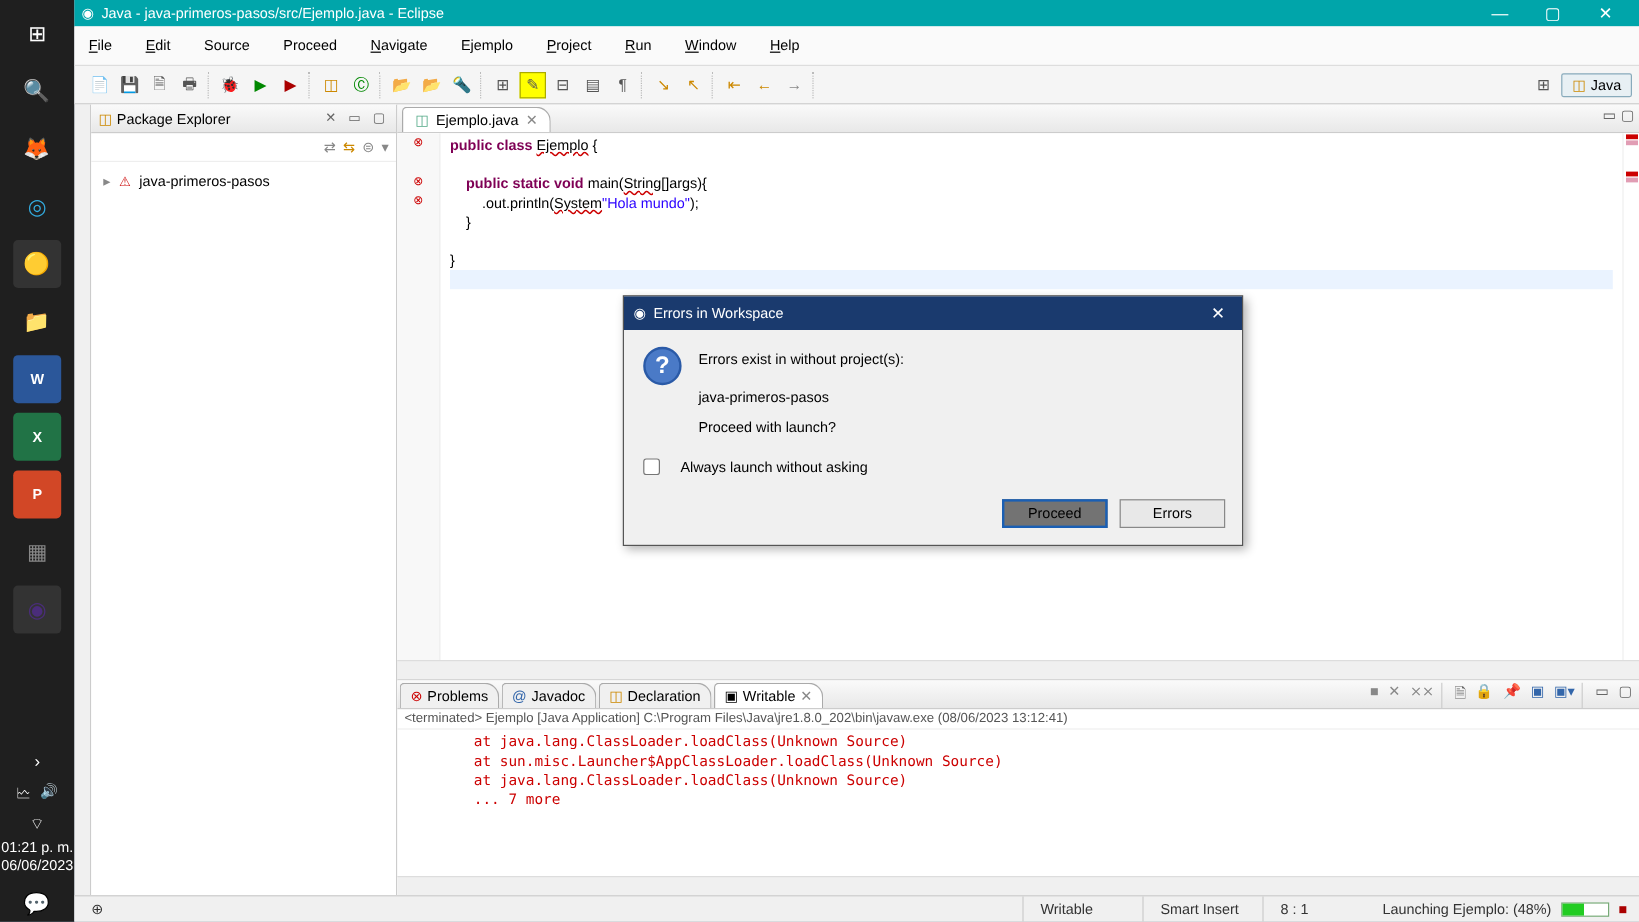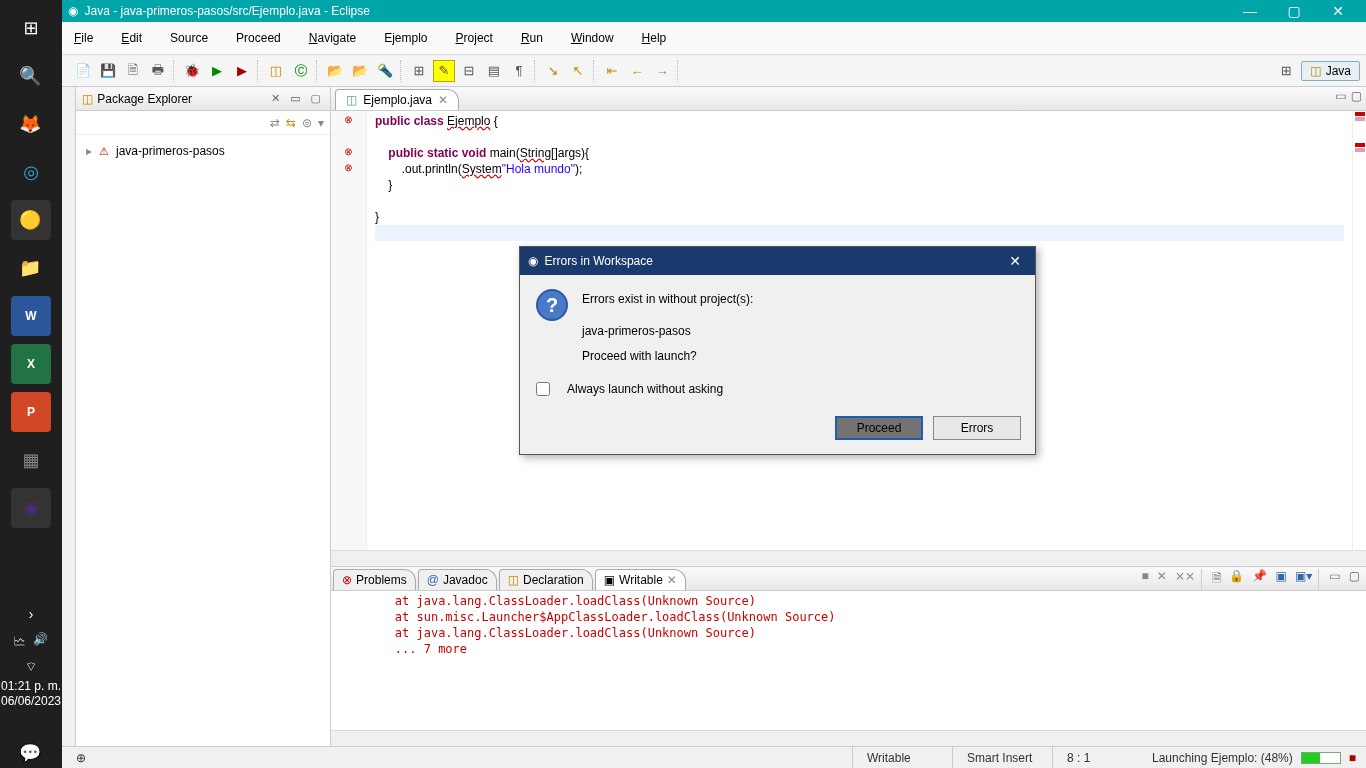--- a/index.html
+++ b/index.html
@@ -1,21 +1,21 @@
 <!DOCTYPE html>
 <html><head>
 <meta charset="utf-8">
 <style>
 * { margin:0; padding:0; box-sizing:border-box; font-family:"Segoe UI",Tahoma,sans-serif; font-size:12px; }
 body { width:1366px; height:768px; background:#001a33; overflow:hidden; position:relative; }
 .taskbar { position:absolute; left:0; top:0; width:62px; height:768px; background:#1f1f1f; display:flex; flex-direction:column; align-items:center; color:#fff; }
 .tb-icon { width:40px; height:40px; margin-top:8px; display:flex; align-items:center; justify-content:center; font-size:18px; cursor:pointer; border-radius:4px; }
 .tb-icon.active { background:#333; }
 .tb-spacer { flex:1; }
-.tb-clock { color:#fff; font-size:11px; text-align:right; line-height:1.3; margin-bottom:20px; }
+.tb-clock { color:#fff; font-size:11px; text-align:right; line-height:1.3; margin-bottom:0; }
 .tb-sys { display:flex; gap:8px; margin:6px 0; font-size:13px; }
 .eclipse-window { position:absolute; left:62px; top:0; right:0; bottom:0; background:#f0f0f0; display:flex; flex-direction:column; }
 .titlebar { height:22px; background:#00a5aa; color:#fff; display:flex; align-items:center; padding:0 6px; font-size:12px; }
 .titlebar .tctl { margin-left:auto; display:flex; }
 .titlebar .tctl span { width:44px; text-align:center; cursor:pointer; font-size:14px; }
 .menubar { height:26px; background:#fafafa; border-bottom:1px solid #ddd; display:flex; align-items:center; padding:16px 4px;gap:12px; }
 .menubar span { padding:4px 8px; cursor:pointer; }
 .menubar span u { text-decoration:underline; }
 .toolbar { height:32px; background:#f5f5f5; border-bottom:1px solid #ccc; display:flex; align-items:center; padding:0 6px; gap:3px; }
 .toolbar .grp { display:flex; gap:3px; padding:0 4px; border-right:1px dotted #bbb; }
@@ -255,20 +255,21 @@
             <span>🗎</span>
             <span style="color:#c80">🔒</span>
             <span>📌</span>
             <span style="color:#36a">▣</span>
             <span style="color:#36a">▣▾</span>
             <span style="border-left:1px solid #ccc"></span>
             <span>▭</span>
             <span>▢</span>
           </div>
         </div>
+        <div class="console-hdr">&lt;terminated&gt; Ejemplo [Java Application] C:\Program Files\Java\jre1.8.0_202\bin\javaw.exe (08/06/2023 13:12:41)</div>
         <div class="console-body" id="console-body">        at java.lang.ClassLoader.loadClass(Unknown Source)
         at sun.misc.Launcher$AppClassLoader.loadClass(Unknown Source)
         at java.lang.ClassLoader.loadClass(Unknown Source)
         ... 7 more</div>
         <div class="hscroll"></div>
       </div>
     </div>
   </div>
 
   <div class="statusbar">

